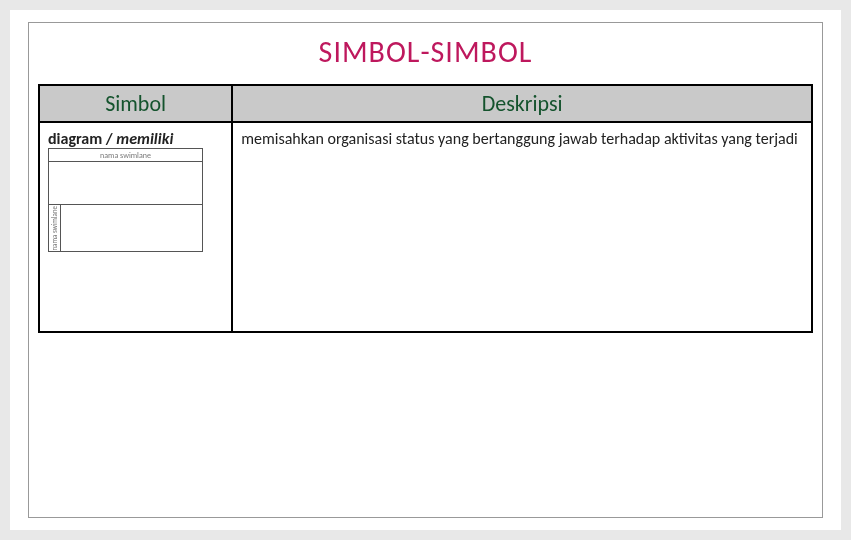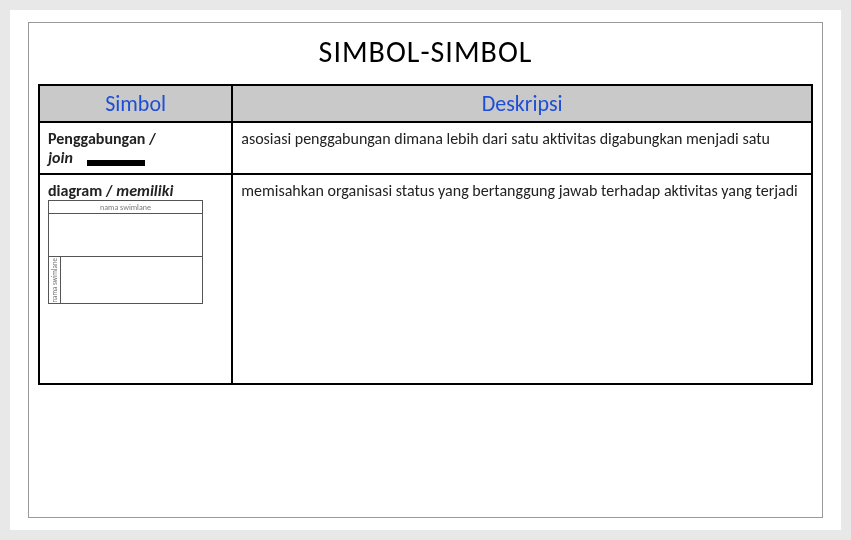--- a/index.html
+++ b/index.html
@@ -23,42 +23,42 @@
     height: 100%;
     display: flex;
     flex-direction: column;
   }
   .title-wrap {
     padding: 10px 0 6px 0;
   }
   .title {
     font-size: 30px;
     letter-spacing: 1px;
-    color: #000000;
+    color: #be185d;
     text-align: center;
     font-weight: 400;
   }
   .tbl {
     border-collapse: collapse;
     width: calc(100% - 18px);
     margin: 8px 9px 0 9px;
   }
   .tbl th, .tbl td {
     border: 2px solid #000;
     padding: 6px 8px;
     vertical-align: top;
     text-align: left;
   }
   .tbl th {
     background: #c9c9c9;
     font-weight: 400;
     font-size: 22px;
     text-align: center;
     padding: 4px 8px;
-    color: #1d4ed8;
+    color: #14532d;
   }
   .col-sym { width: 25%; }
   .col-desc { width: 75%; }
   .sym-label {
     font-size: 16px;
     color: #222;
   }
   .sym-label .bold { font-weight: 700; }
   .sym-label .italic { font-style: italic; }
   .desc {
@@ -134,30 +134,20 @@
 
     <table class="tbl">
       <thead>
         <tr>
           <th class="col-sym">Simbol</th>
           <th class="col-desc">Deskripsi</th>
         </tr>
       </thead>
       <tbody>
 
-        <tr>
-          <td>
-            <div class="sym-label">
-              <span class="bold">Penggabungan /</span><br>
-              <span class="bold italic">join</span>
-              <span class="join-bar"></span>
-            </div>
-          </td>
-          <td class="desc">asosiasi penggabungan dimana lebih dari satu aktivitas digabungkan menjadi satu</td>
-        </tr>
 
 
         <tr class="row-last">
           <td>
             <div class="sym-label">
               <span class="bold">diagram / </span><span class="bold italic">memiliki</span>
             </div>
             <div class="swimlane-fig">
               <div class="sw-box">
                 <div class="sw-top-label">nama swimlane</div>

